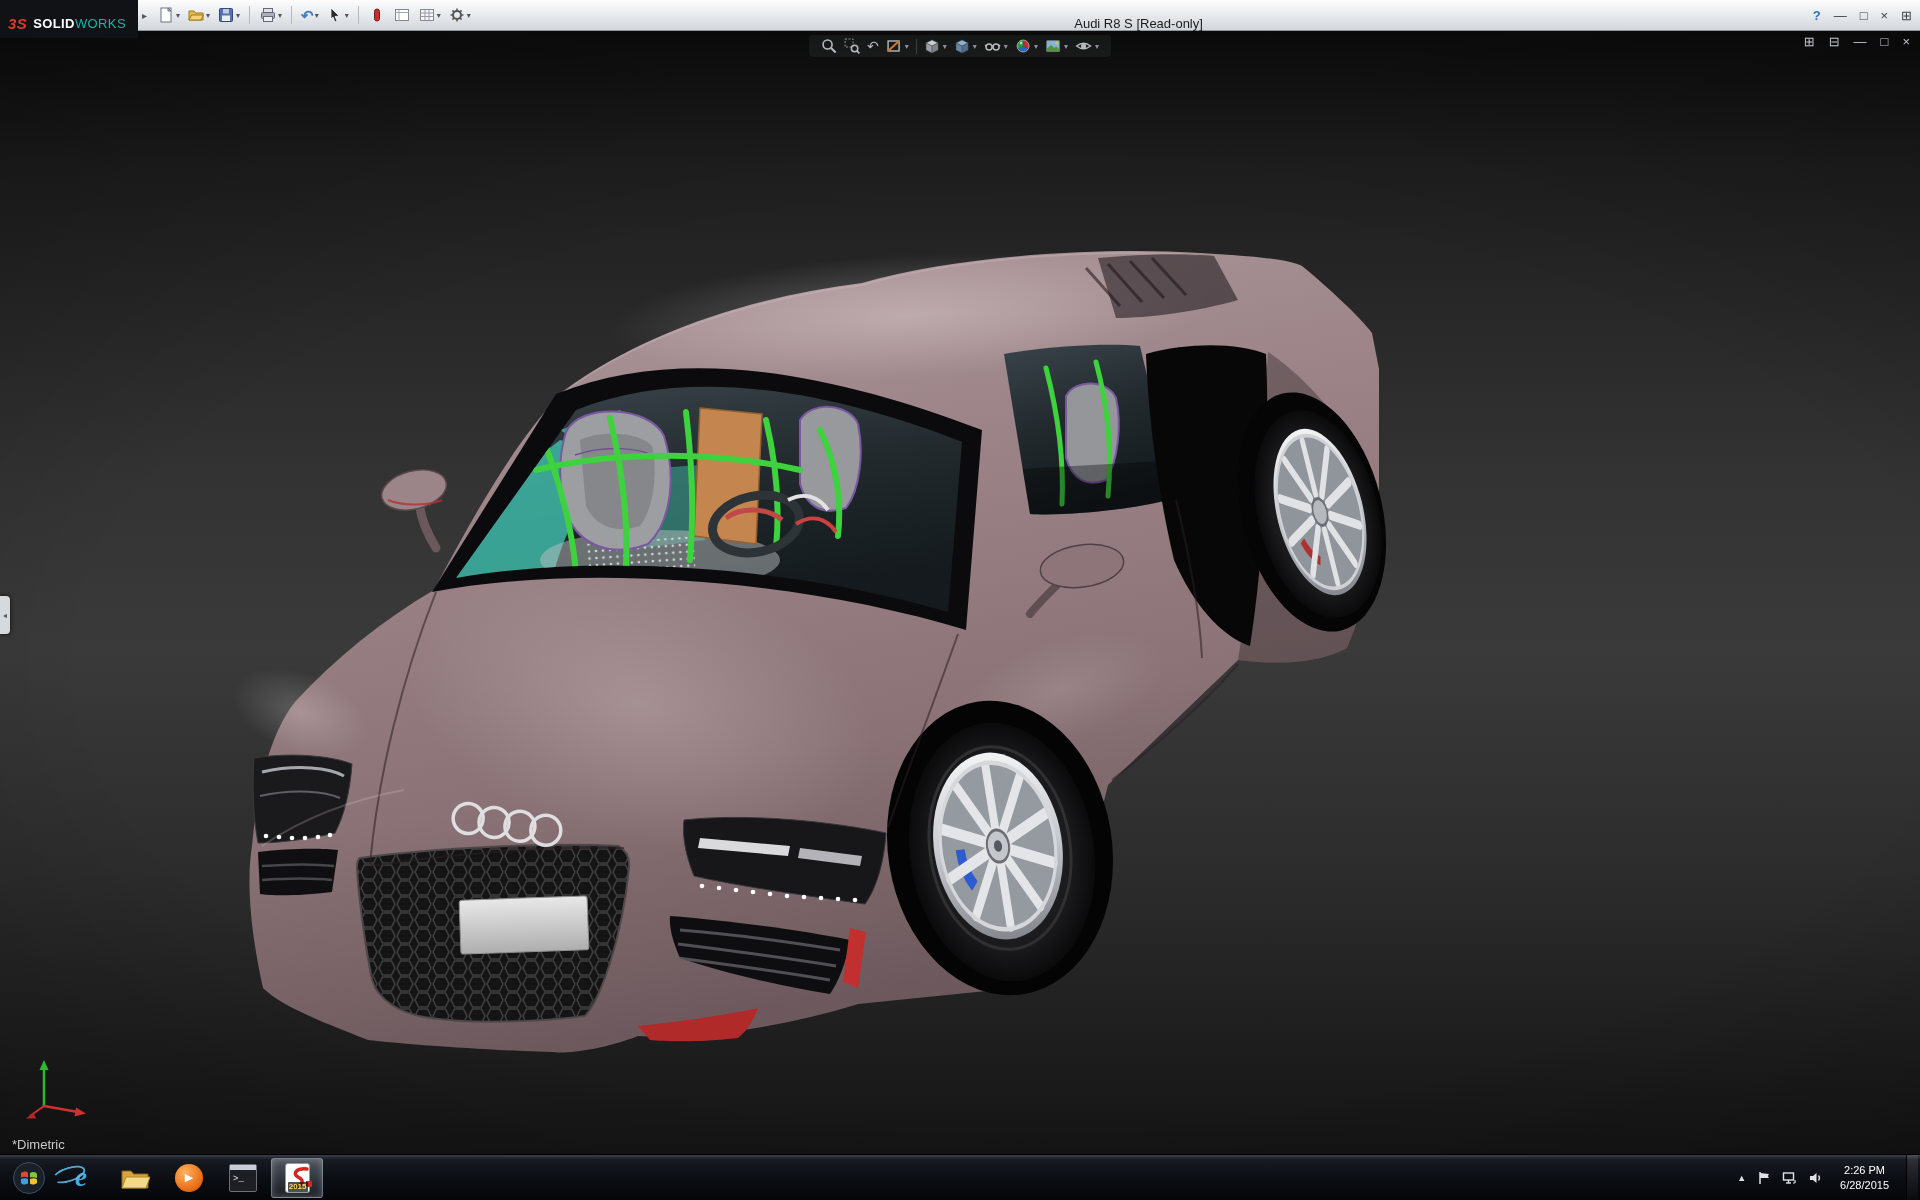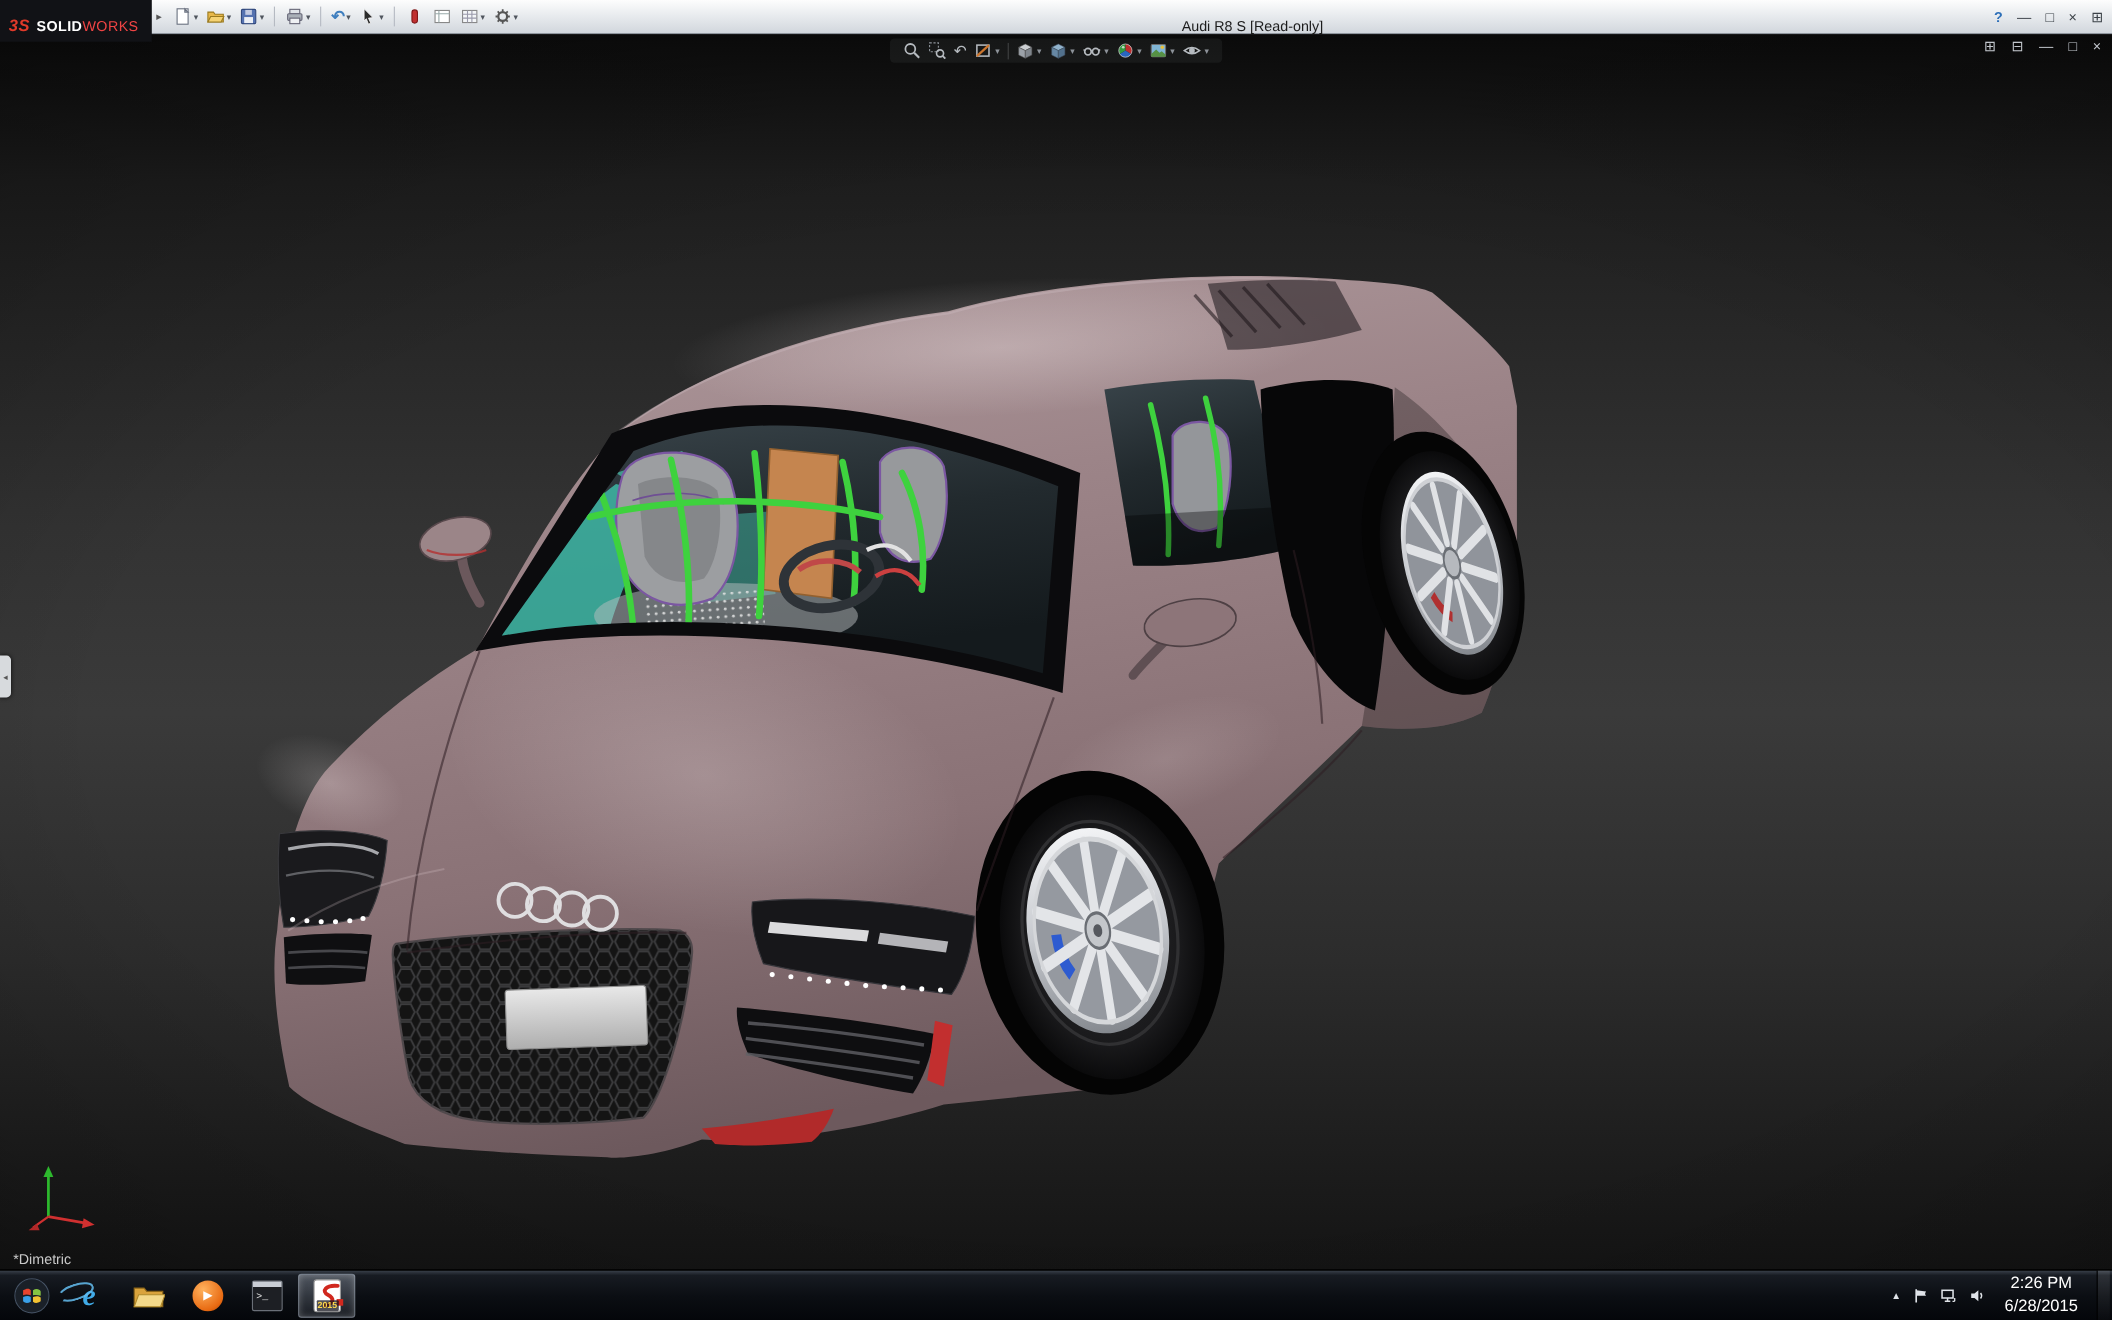--- a/index.html
+++ b/index.html
@@ -7,21 +7,21 @@
   #screen{position:relative;width:1920px;height:1200px;}
 
   
   #menubar{position:absolute;top:0;left:0;right:0;height:30px;
     background:linear-gradient(#fdfdfd,#e9ecef 45%,#d2d7dd);
     border-bottom:1px solid #8f969e;display:flex;align-items:center;z-index:30;}
   #logo{height:30px;background:#111216;color:#fff;display:flex;align-items:center;
     padding:16px 12px 0 8px;font-size:13px;letter-spacing:.4px;}
   .logo-mark{color:#e03a2a;font-weight:bold;font-style:italic;font-size:15px;margin-right:6px;}
   .brand-bold{font-weight:bold;}
-  .brand-light{font-weight:normal;color:#ef4444;}
+  .brand-light{font-weight:normal;color:#14b8a6;}
   .menu-flyout{color:#555;font-size:10px;margin:0 8px 0 4px;}
   #std-toolbar{display:flex;align-items:center;gap:3px;}
   .tool{display:flex;align-items:center;padding:2px 2px;border-radius:3px;}
   .caret{font-size:8px;color:#50565e;margin-left:1px;}
   .tsep{width:1px;height:18px;background:#b5bac2;margin:0 4px;}
   .undo-glyph{font-size:15px;color:#3f7fbf;font-weight:bold;line-height:1;}
   #app-title{position:absolute;left:59.3%;transform:translateX(-50%);top:0;height:46px;
     display:flex;align-items:center;font-size:13px;color:#1c1c1c;white-space:nowrap;}
   #menu-controls{position:absolute;right:8px;top:0;height:30px;display:flex;align-items:center;
     gap:13px;color:#3c4248;font-size:13px;}
@@ -66,21 +66,21 @@
   .media-orb{width:28px;height:28px;border-radius:50%;background:radial-gradient(circle at 35% 30%,#ffb25e,#e86a12 70%,#a33f05);
     display:flex;align-items:center;justify-content:center;color:#fff;font-size:11px;}
   .cmd-box{width:28px;height:28px;background:#1d1f24;border:1px solid #6a6f78;border-radius:2px;box-sizing:border-box;position:relative;}
   .cmd-top{position:absolute;top:0;left:0;right:0;height:5px;background:#c9cdd5;}
   .cmd-text{position:absolute;left:3px;top:9px;color:#e8e8e8;font-family:"Liberation Mono",monospace;font-size:9px;}
   .sw-box{width:25px;height:30px;background:#fff;border-radius:3px;position:relative;border:1px solid #999;box-sizing:border-box;}
   .sw-badge{position:absolute;right:1px;bottom:0;font-size:8px;font-weight:bold;color:#ffd84a;
     background:rgba(20,20,30,.75);padding:0 1px;border-radius:1px;line-height:1.2;}
   #tray{margin-left:auto;display:flex;align-items:center;gap:11px;padding-right:2px;color:#e4e8ee;}
   .tray-chevron{font-size:9px;color:#dfe3e8;}
-  #clock{text-align:center;font-size:15px;line-height:1.35;color:#fff;padding:0 6px;}
+  #clock{text-align:center;font-size:11px;line-height:1.35;color:#fff;padding:0 6px;}
   #show-desktop{width:11px;height:46px;border-left:1px solid #000;
     background:linear-gradient(rgba(255,255,255,.10),rgba(255,255,255,.02));}
 </style>
 </head>
 <body>
 
 <div id="screen">
 
   <header id="menubar">
     <div id="logo">

